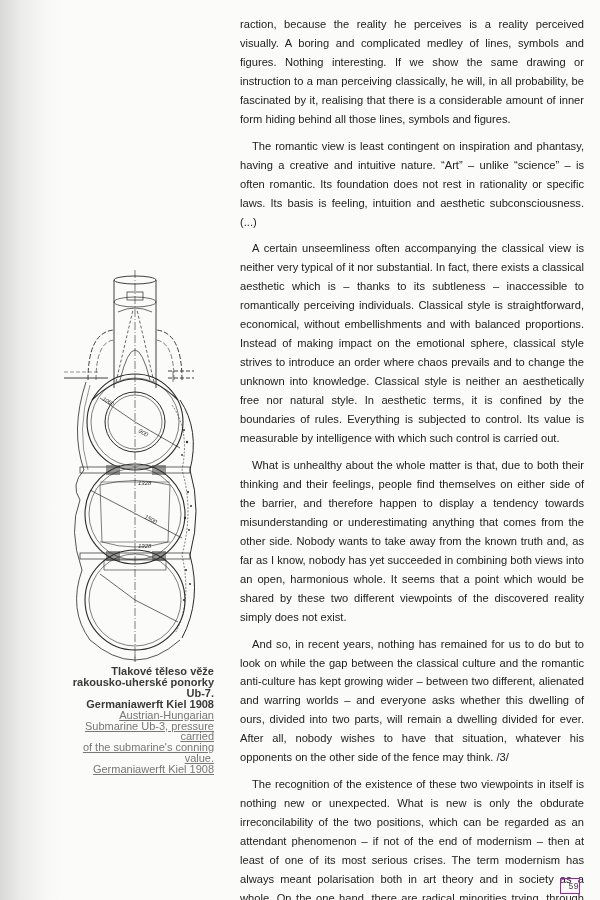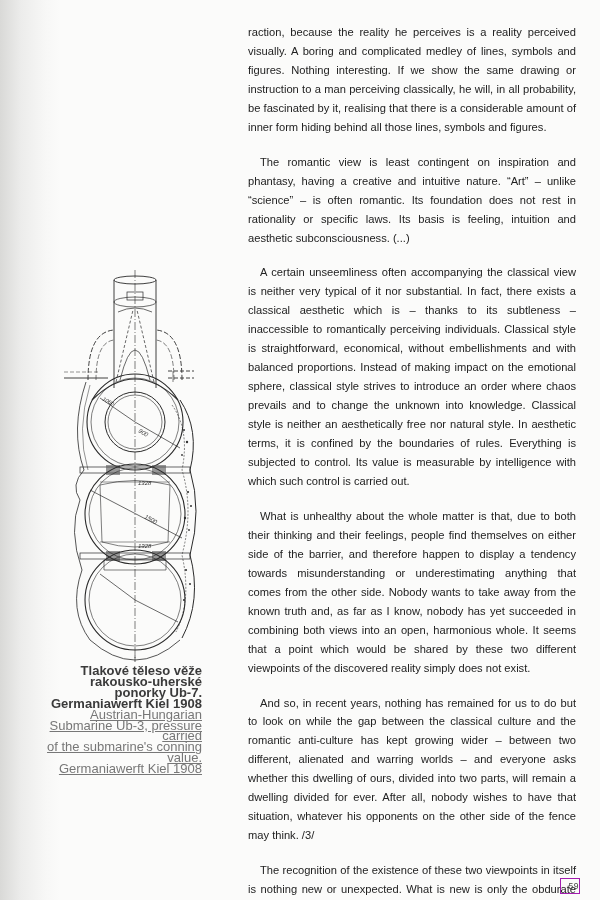--- a/index.html
+++ b/index.html
@@ -11,31 +11,31 @@
     }
     .gutter {
       position: absolute; left: 0; top: 0; width: 60px; height: 900px;
       background: linear-gradient(to right, #d9d9d7 0%, #ececeb 35%, #f7f7f6 75%, rgba(251,251,250,0) 100%);
     }
     .figure {
       position: absolute; left: 60px; top: 270px; width: 150px; height: 395px;
     }
     .figure svg { width: 150px; height: 395px; display: block; }
     .caption {
-      position: absolute; left: 40px; top: 666px; width: 162px;
-      text-align: right; font-size: 13px; line-height: 10.9px; color: #555;
+      position: absolute; left: 52px; top: 666px; width: 162px;
+      text-align: right; font-size: 11px; line-height: 10.9px; color: #555;
     }
     .caption .cz { font-weight: bold; color: #3a3a3a; }
     .caption .en { color: #777; text-decoration: underline; }
     .text {
       position: absolute; left: 232px; top: 7px; width: 360px;
       font-size: 11.15px; line-height: 18.95px; text-align: justify;
       color: #222;
     }
-    .text p { margin: 16px; text-indent: 12px; }
+    .text p { margin: 8px; text-indent: 12px; }
     .text p.first { text-indent: 0; }
     .pagenum {
       position: absolute; left: 560px; top: 878px; width: 18px; height: 14px;
       border: 1px solid #a21caf; font-size: 8.5px; line-height: 14px;
       text-align: right; color: #444; letter-spacing: 0.5px;
     }
   </style>
 </head>
 <body>
 

